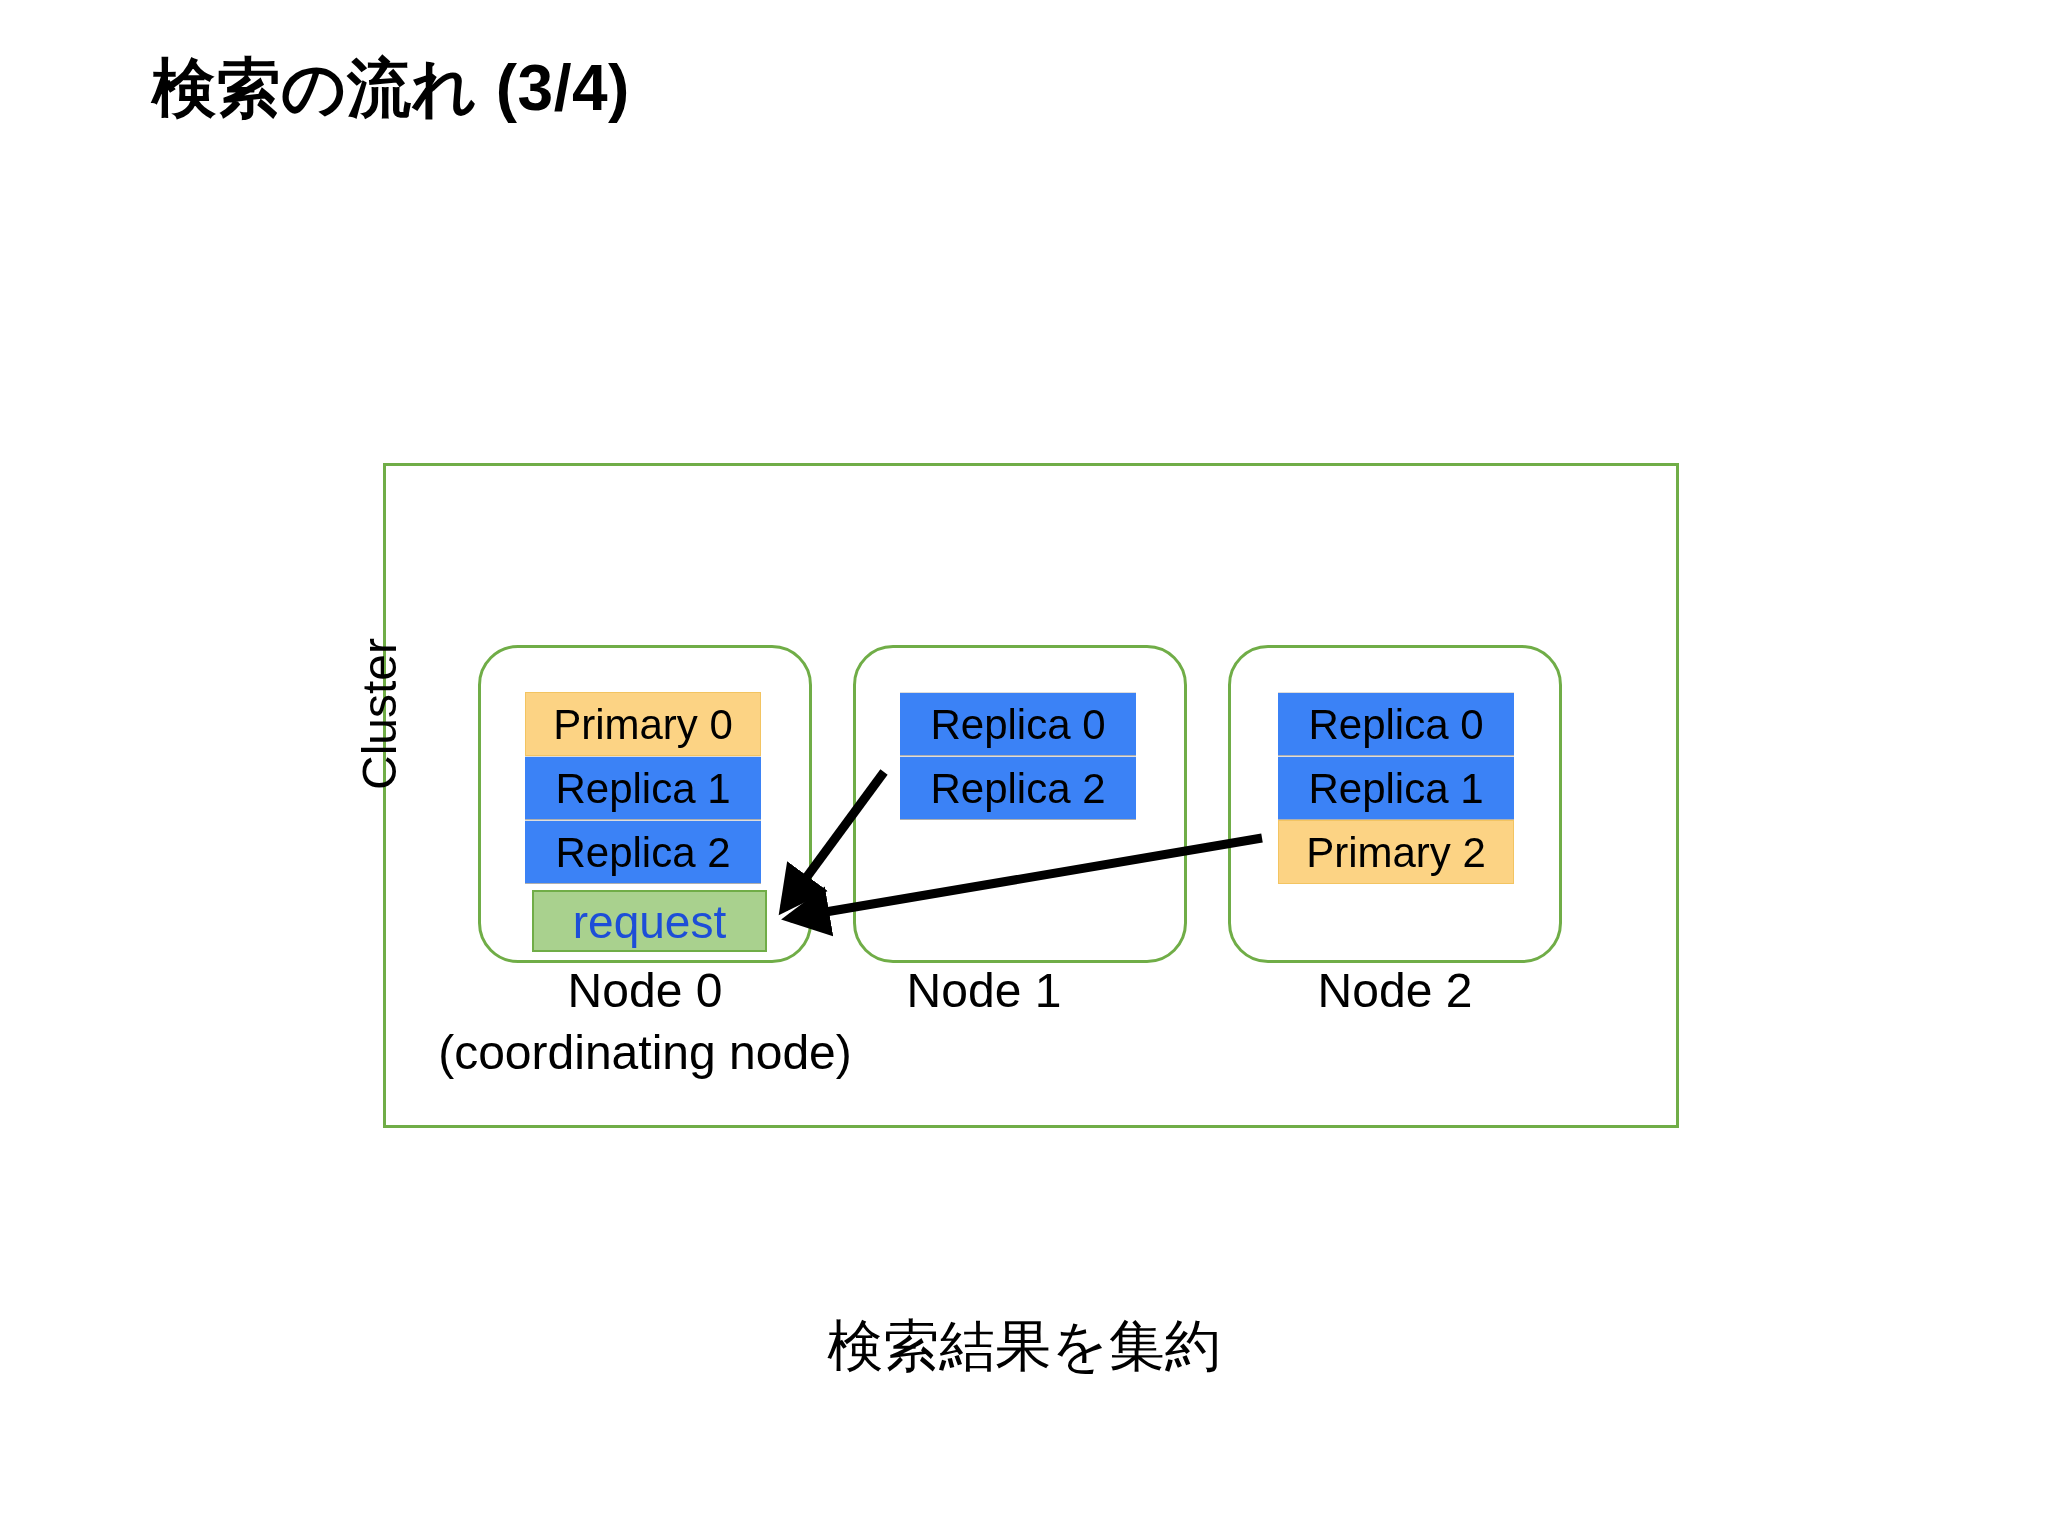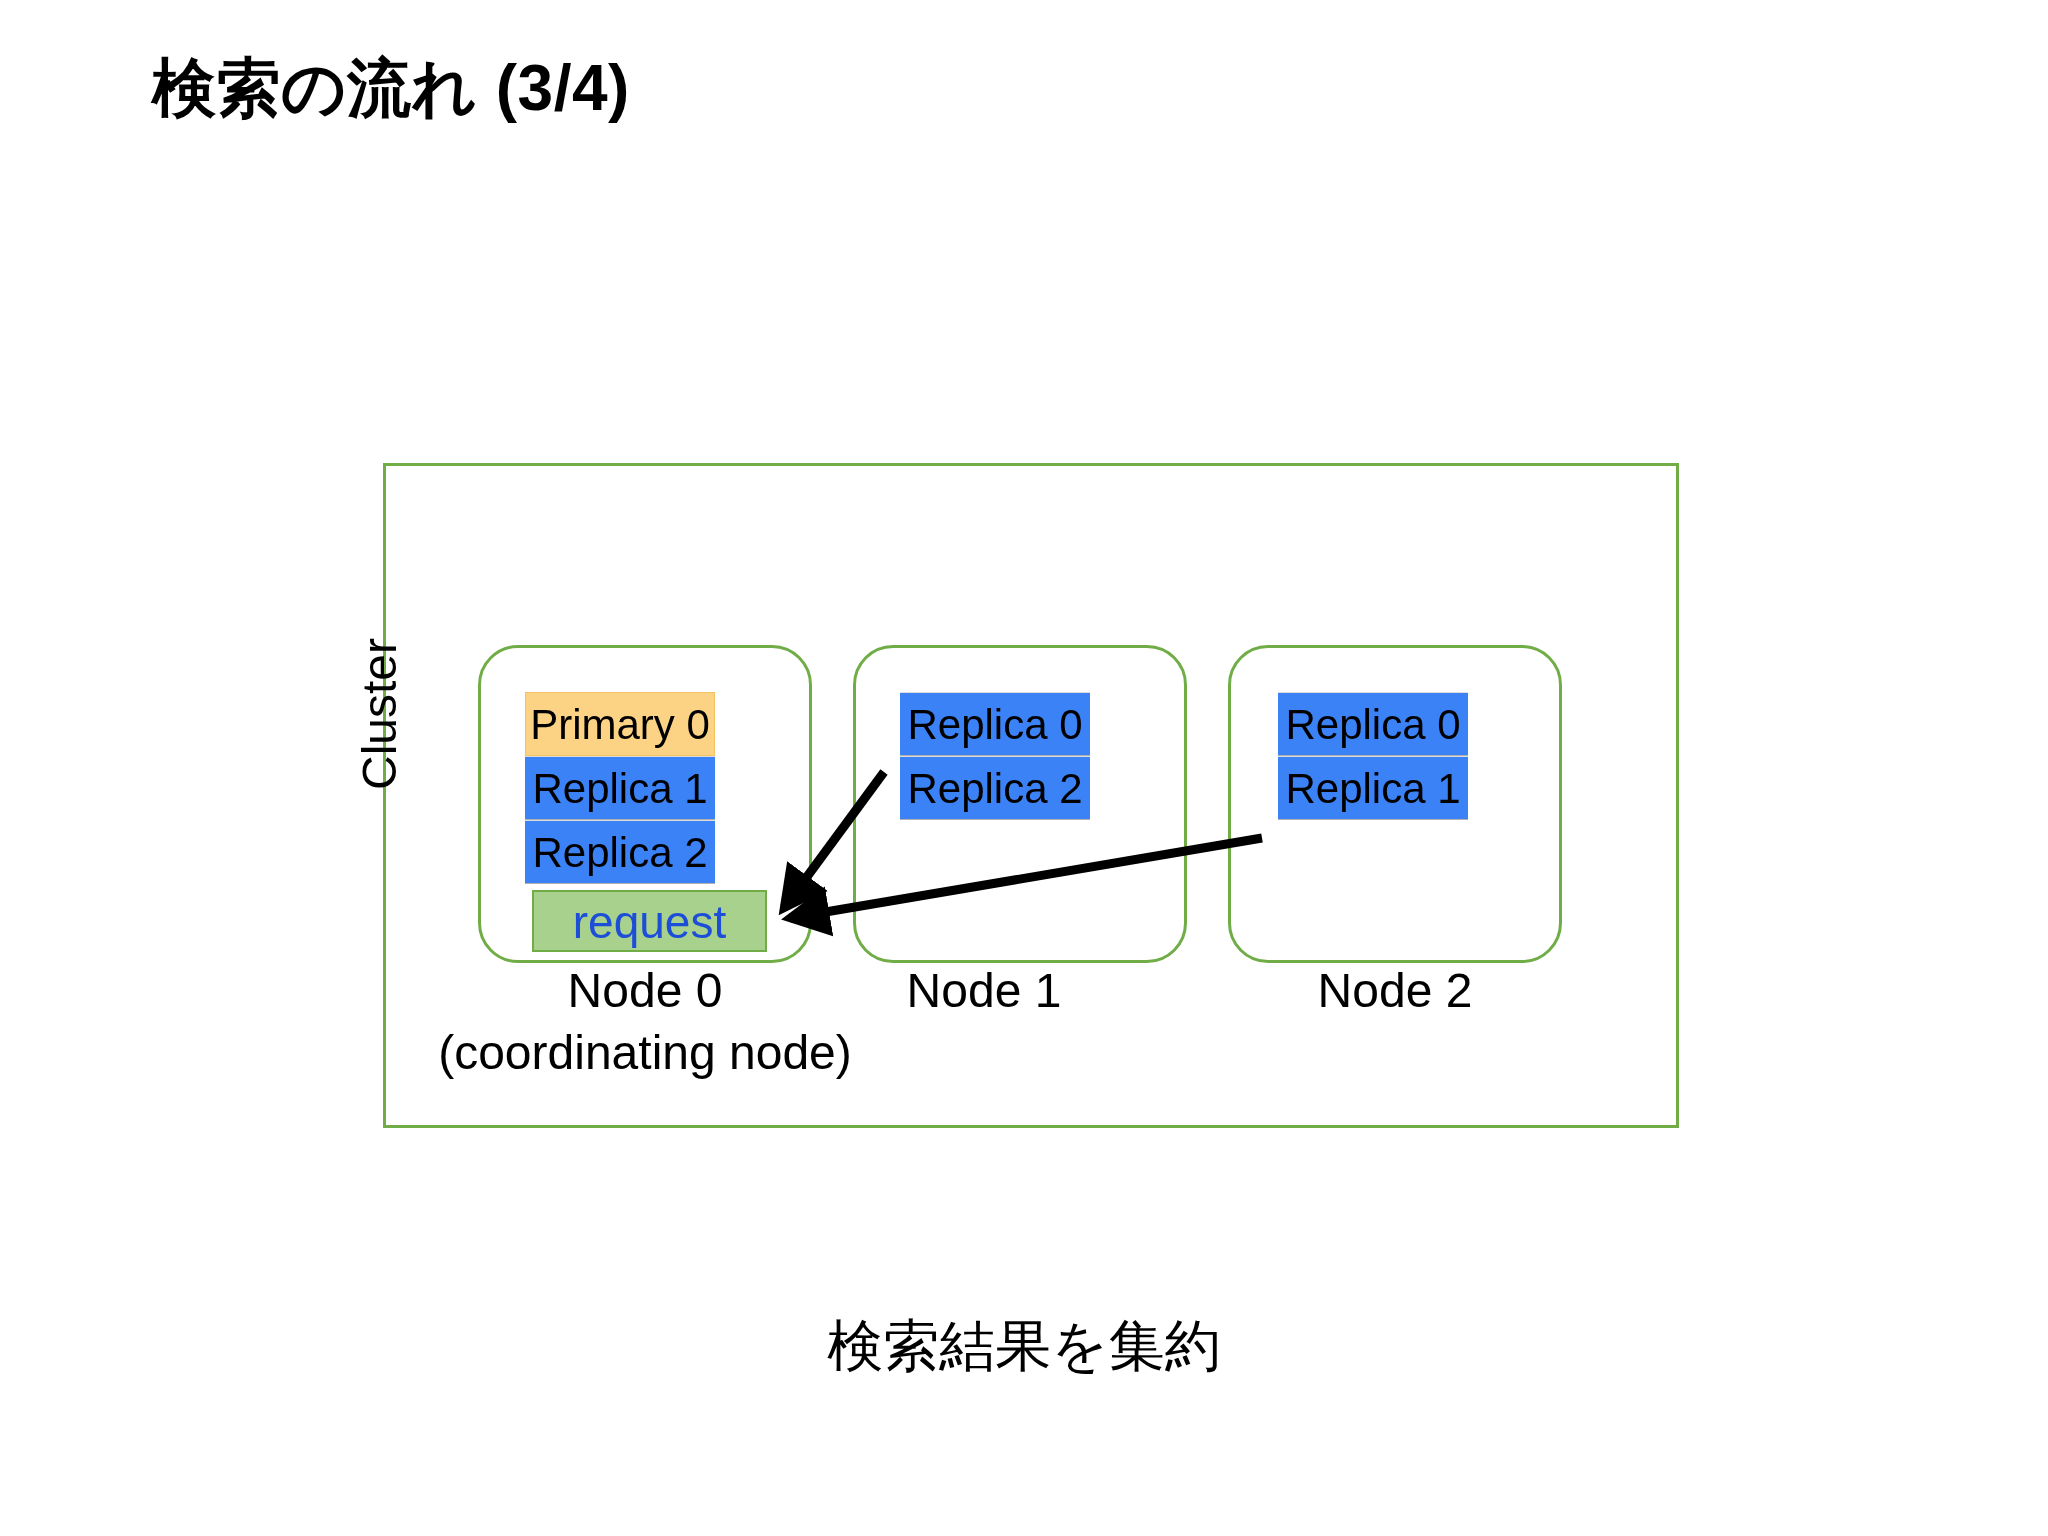--- a/index.html
+++ b/index.html
@@ -65,21 +65,21 @@
     box-sizing: border-box;
     background: #ffffff;
   }
   #node-card-0 { left: 478px; top: 645px; }
   #node-card-1 { left: 853px; top: 645px; }
   #node-card-2 { left: 1228px; top: 645px; }
 
   
   .shard-stack {
     position: absolute;
-    width: 190px;
+    width: 236px;
     top: 692px;
   }
   #shard-stack-0 { left: 525px; }
   #shard-stack-1 { left: 900px; }
   #shard-stack-2 { left: 1278px; }
 
   .shard {
     height: 64px;
     line-height: 64px;
     box-sizing: border-box;
@@ -186,20 +186,21 @@
 <div id="shard-stack-1" class="shard-stack">
   <div class="shard replica">Replica 0</div>
   <div class="shard replica">Replica 2</div>
 </div>
 <div id="node-label-1" class="node-label">Node 1</div>
 
 <div id="node-card-2" class="node-card"></div>
 <div id="shard-stack-2" class="shard-stack">
   <div class="shard replica">Replica 0</div>
   <div class="shard replica">Replica 1</div>
+  <div class="shard primary">Primary 2</div>
 </div>
 <div id="node-label-2" class="node-label">Node 2</div>
 
 <svg id="arrow-layer" viewBox="0 0 2048 1536">
   <defs>
     <marker id="arrowhead" markerWidth="6" markerHeight="6" refX="4.4" refY="3" orient="auto" markerUnits="strokeWidth">
       <path d="M0,0.2 L5.4,3 L0,5.8 Z" fill="#000000"></path>
     </marker>
   </defs>
   <line x1="884" y1="772" x2="784" y2="908" stroke="#000000" stroke-width="9" marker-end="url(#arrowhead)"></line>

